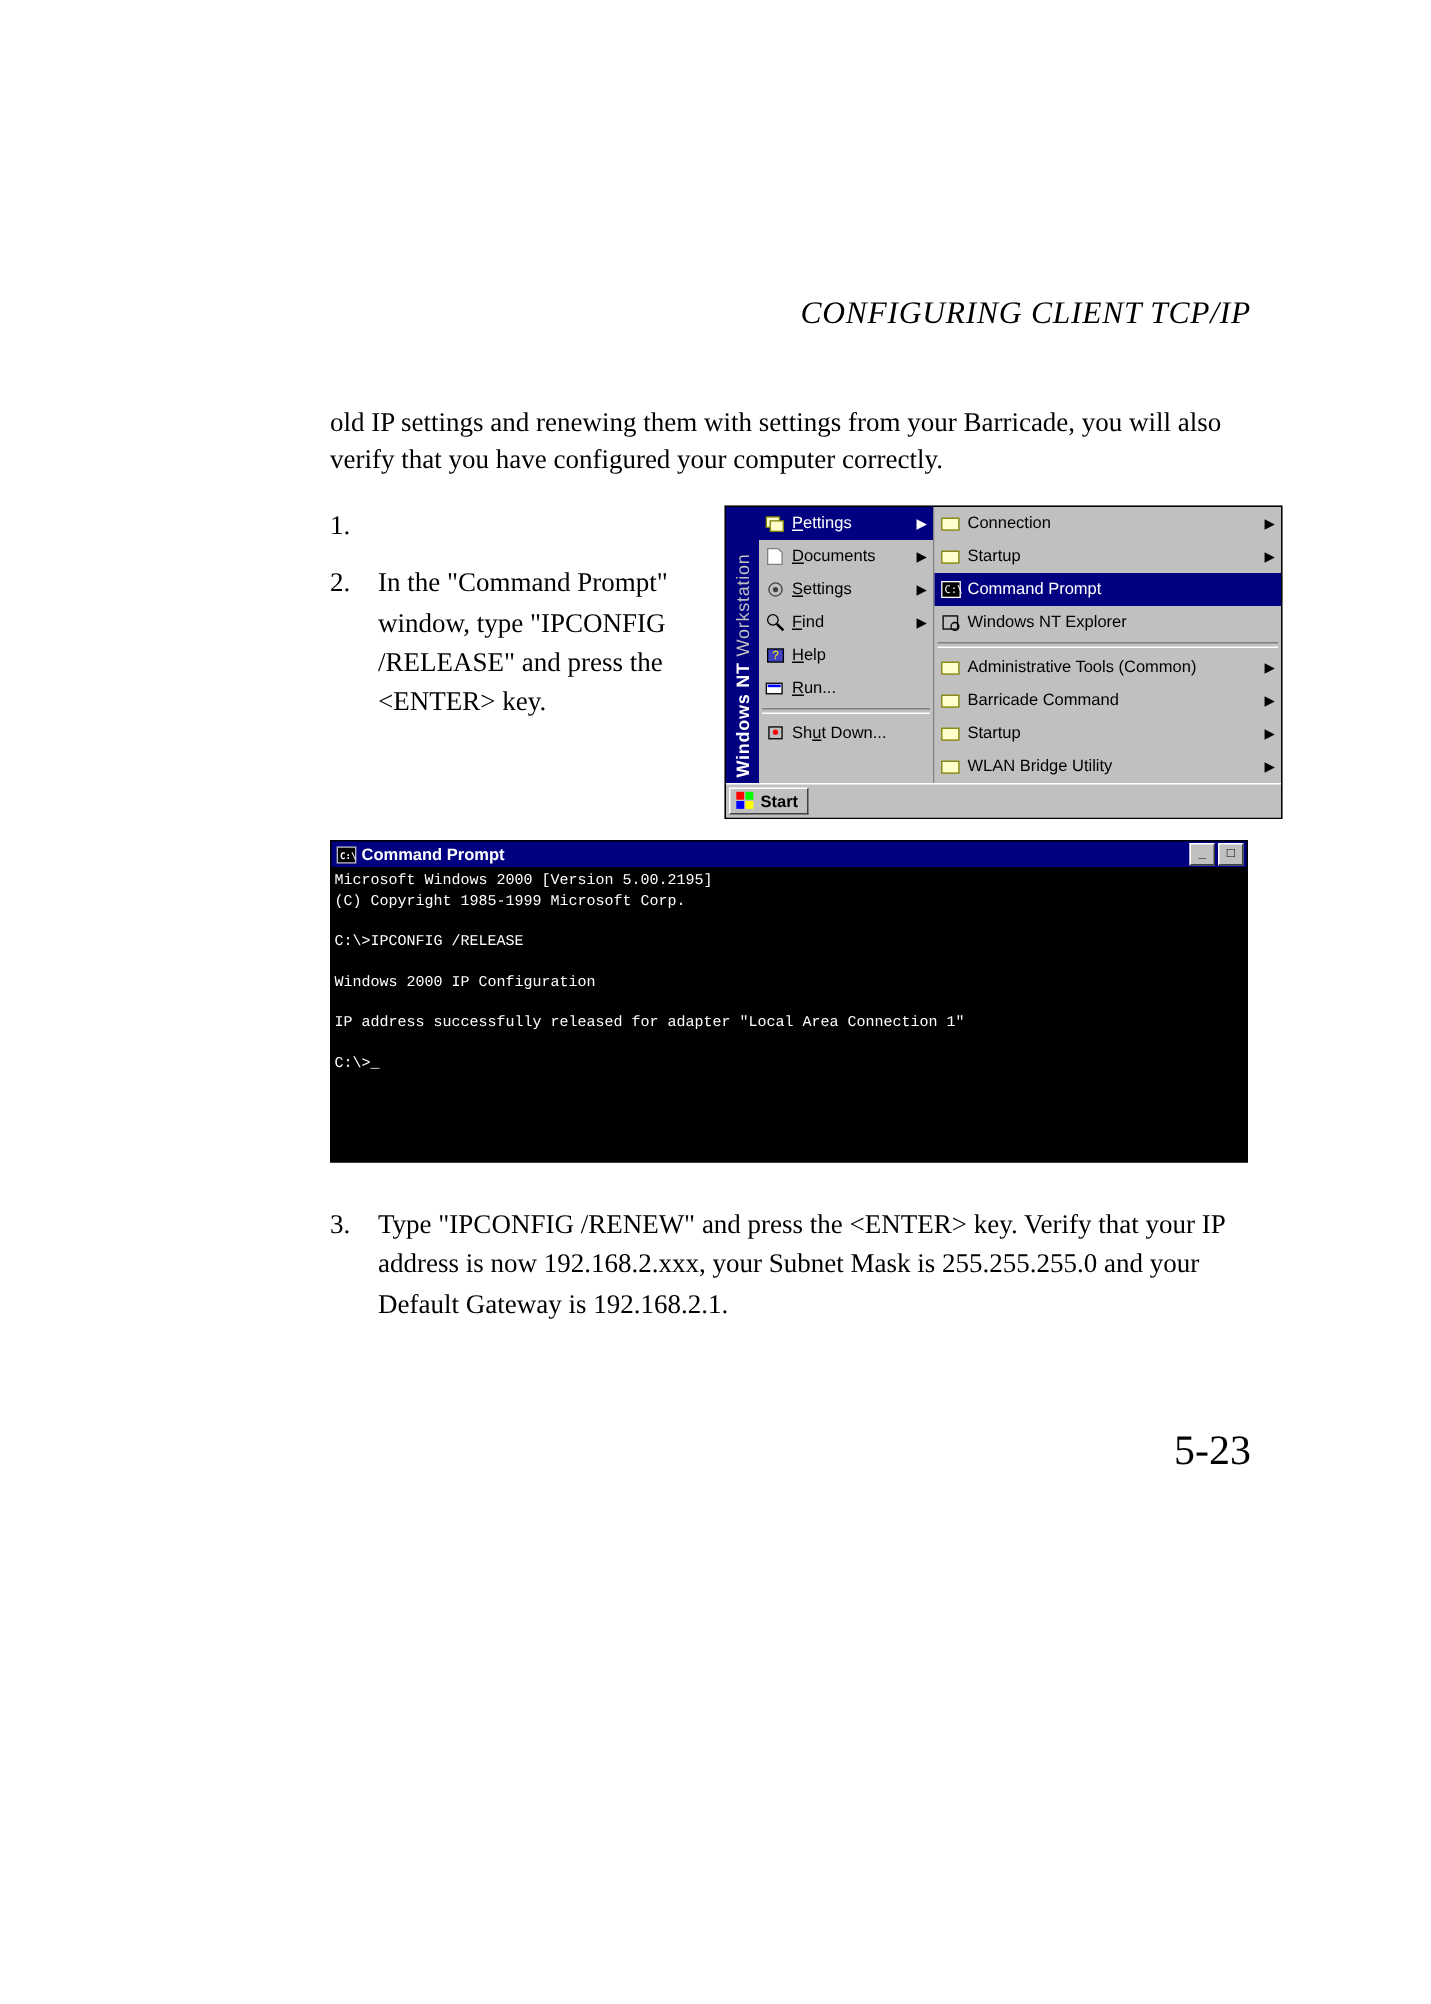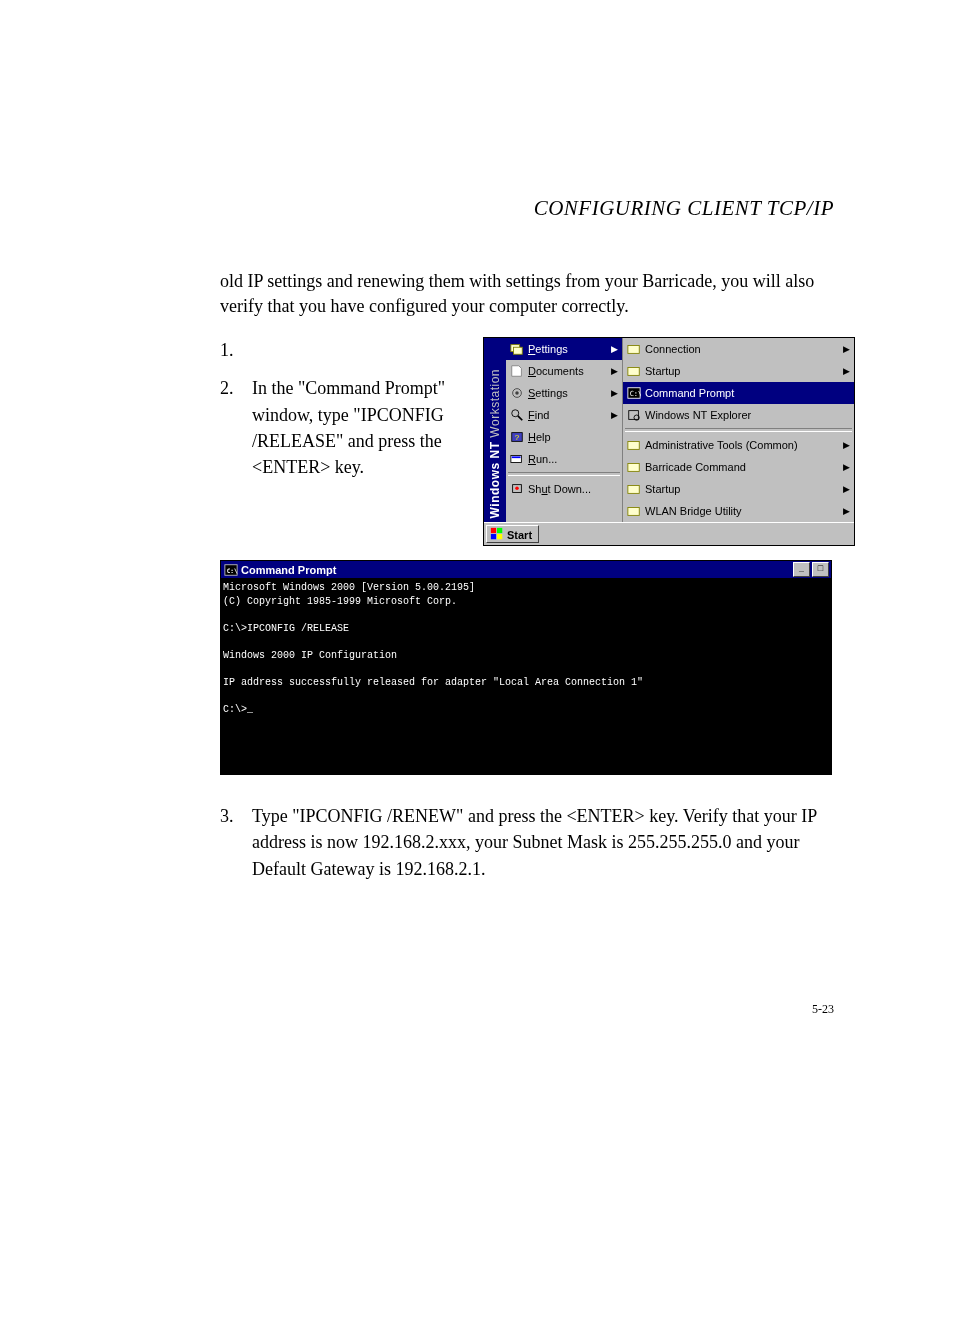--- a/index.html
+++ b/index.html
@@ -186,22 +186,22 @@
     white-space:pre;
     min-height:190px;
   }
   .step3{
     font-size:18px;
     line-height:1.45;
     margin-top:28px;
   }
   .pagenum{
     text-align:right;
-    font-size:12px;
-    margin-top:120px;
+    font-size:28px;
+    margin-top:70px;
   }
 </style>
 </head>
 <body>
 
 <div class="page">
   <div class="header">CONFIGURING CLIENT TCP/IP</div>
 
   <div class="intro">old IP settings and renewing them with settings from your Barricade, you will also verify that you have configured your computer correctly.</div>
 

